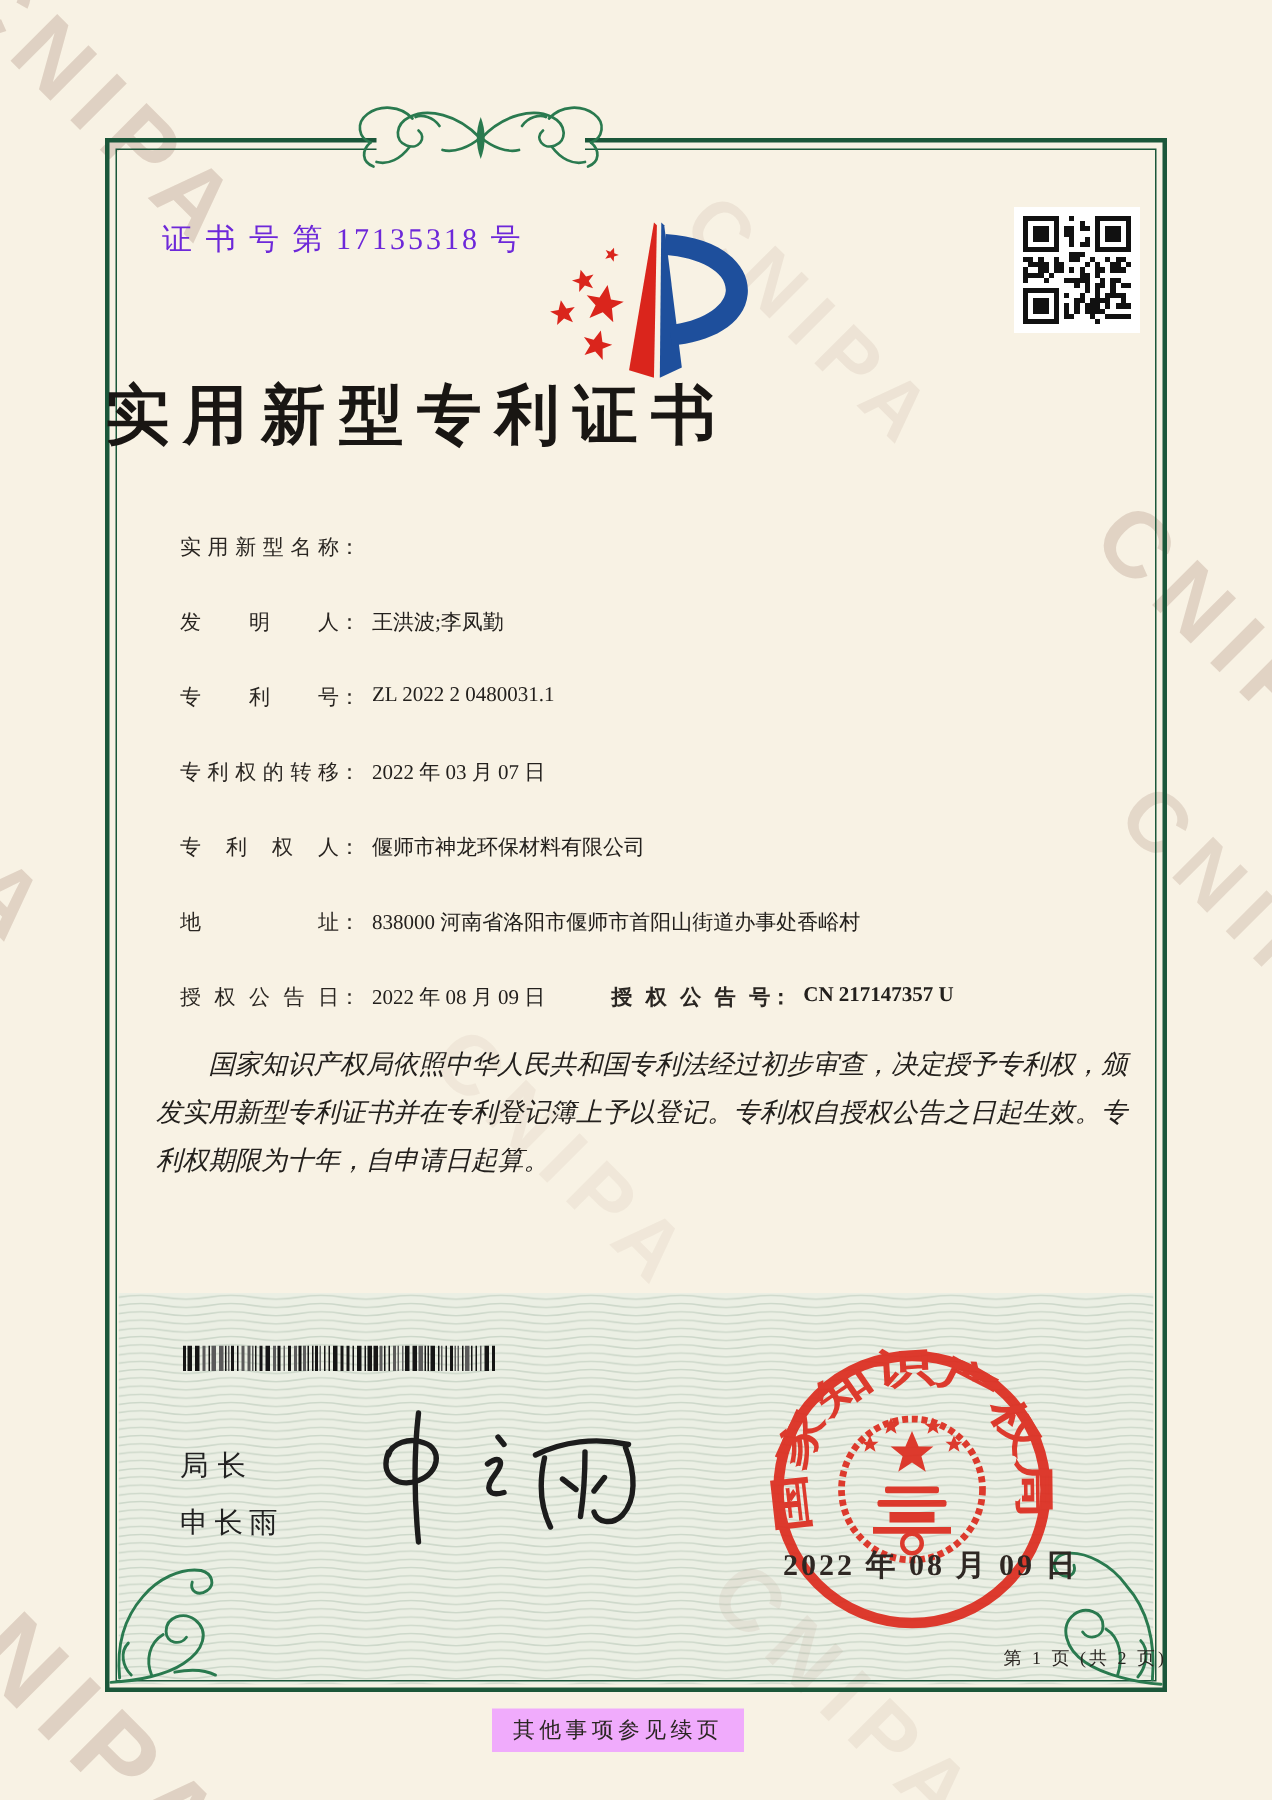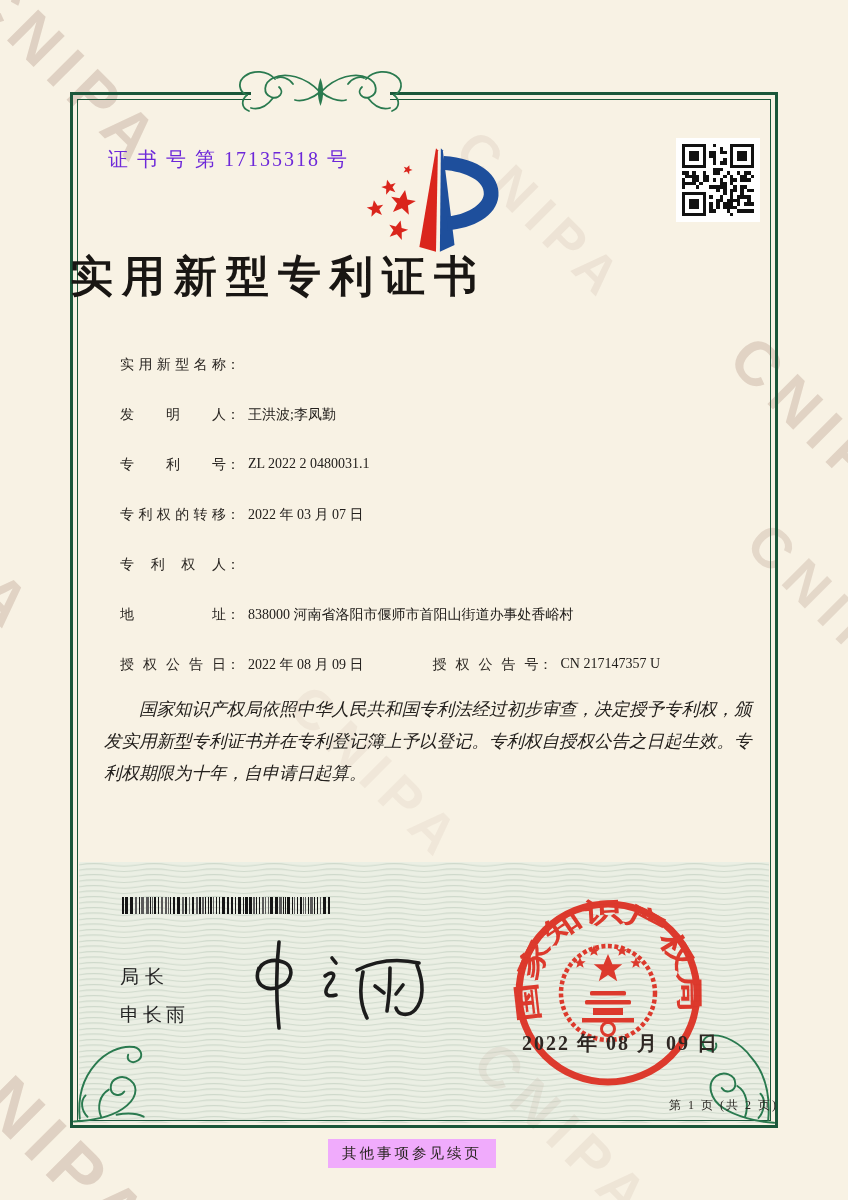--- a/index.html
+++ b/index.html
@@ -36,21 +36,21 @@
   .qr-box svg{position:absolute;left:6px;top:6px;}
   .title{position:absolute;left:70px;top:248px;width:664px;z-index:5;text-align:left;
          font-size:43px;font-weight:bold;letter-spacing:9px;color:#191613;}
 
   
   .fields{position:absolute;left:120px;top:356px;width:620px;z-index:5;font-size:14px;}
   .field-row{height:50px;display:flex;align-items:flex-start;white-space:nowrap;}
   .flabel{display:inline-block;width:106px;text-align:justify;text-align-last:justify;color:#2a2622;}
   .colon{margin-right:8px;color:#2a2622;}
   .fvalue{color:#23201d;}
-  .pair2{margin-left:69px;display:flex;}
+  .pair2{margin-left:44px;display:flex;font-weight:bold;}
 
   
   .paras{position:absolute;left:104px;top:694px;width:660px;z-index:5;font-size:17.5px;
          line-height:1.82;font-style:italic;color:#23201d;font-family:Liberation Serif, serif;}
   .paras p{margin:0;text-indent:2em;}
 
   
   .barcode{position:absolute;left:122px;top:897px;z-index:5;}
   .signer-role{position:absolute;left:120px;top:964px;z-index:5;font-family:Liberation Sans, sans-serif;
                font-size:19px;letter-spacing:6px;color:#222;}
@@ -301,20 +301,21 @@
       <span class="fvalue">ZL 2022 2 0480031.1</span>
     </div>
     <div class="field-row">
       <span class="flabel">专利权的转移</span>
         <span class="colon">：</span>
       <span class="fvalue">2022 年 03 月 07 日</span>
     </div>
     <div class="field-row">
       <span class="flabel">专 利 权 人</span>
         <span class="colon">：</span>
+      <span class="fvalue">偃师市神龙环保材料有限公司</span>
     </div>
     <div class="field-row">
       <span class="flabel">地 址</span>
         <span class="colon">：</span>
       <span class="fvalue">838000 河南省洛阳市偃师市首阳山街道办事处香峪村</span>
     </div>
     <div class="field-row">
       <span class="flabel">授权公告日</span>
         <span class="colon">：</span>
       <span class="fvalue">2022 年 08 月 09 日</span>

